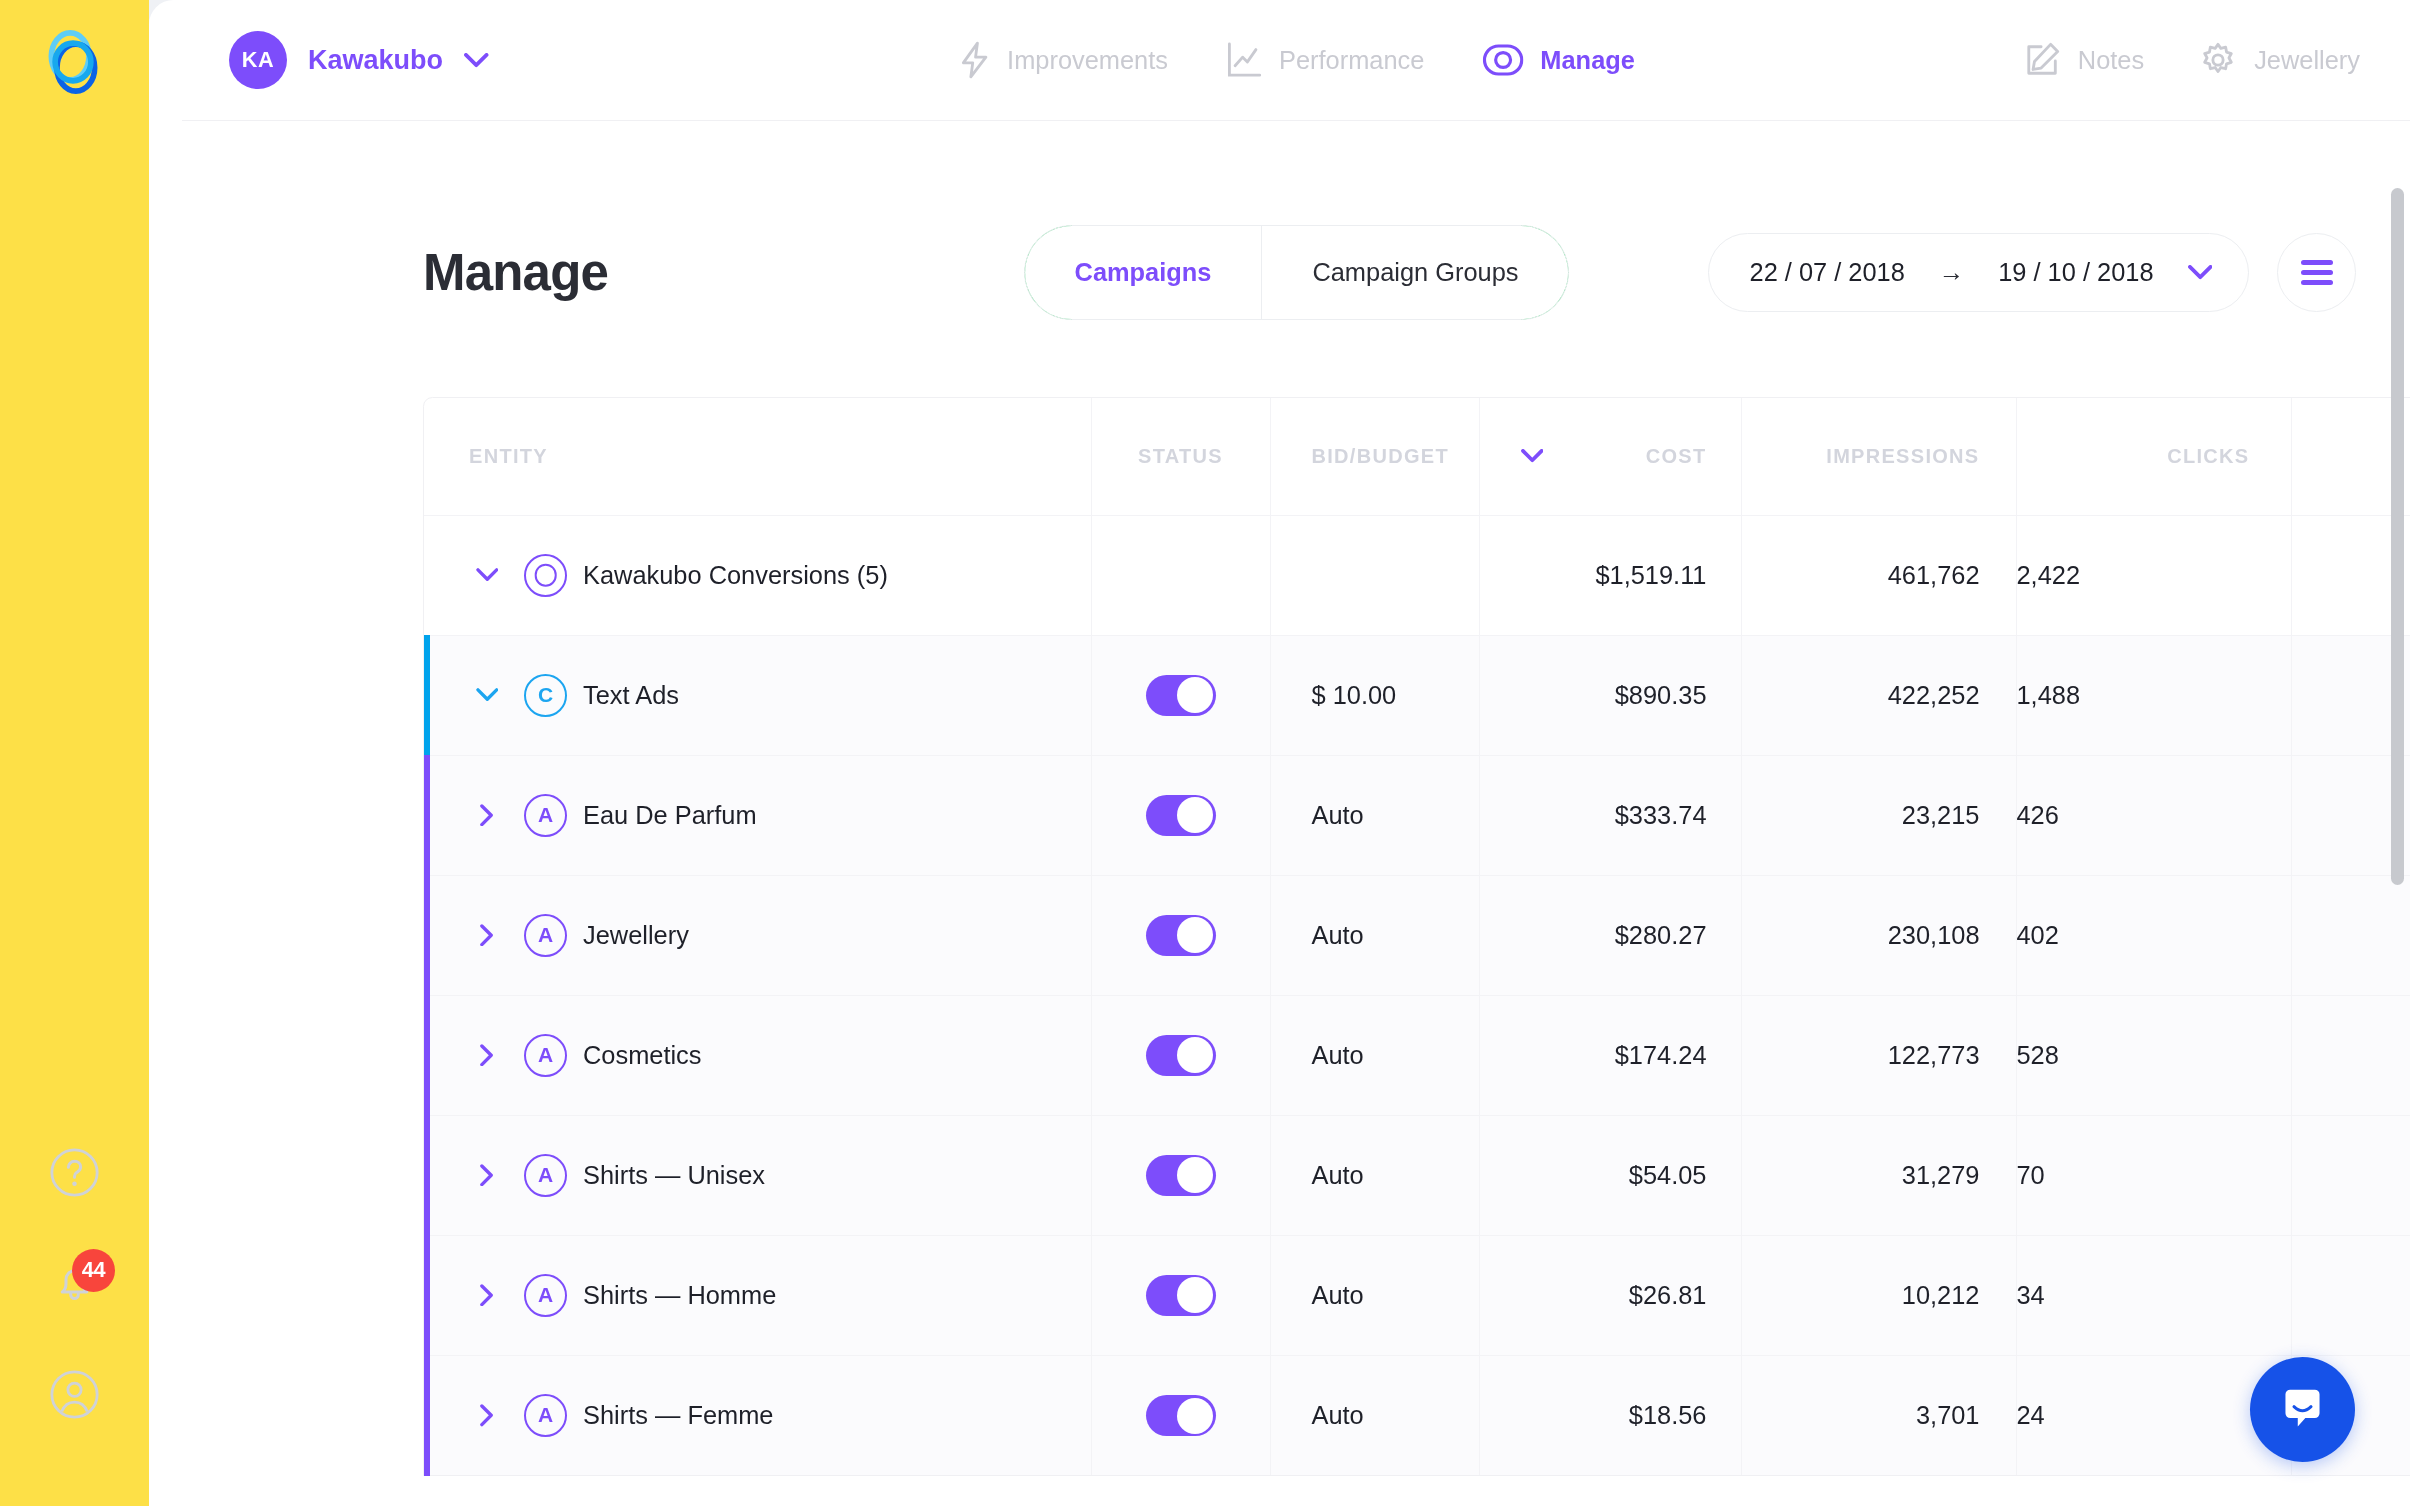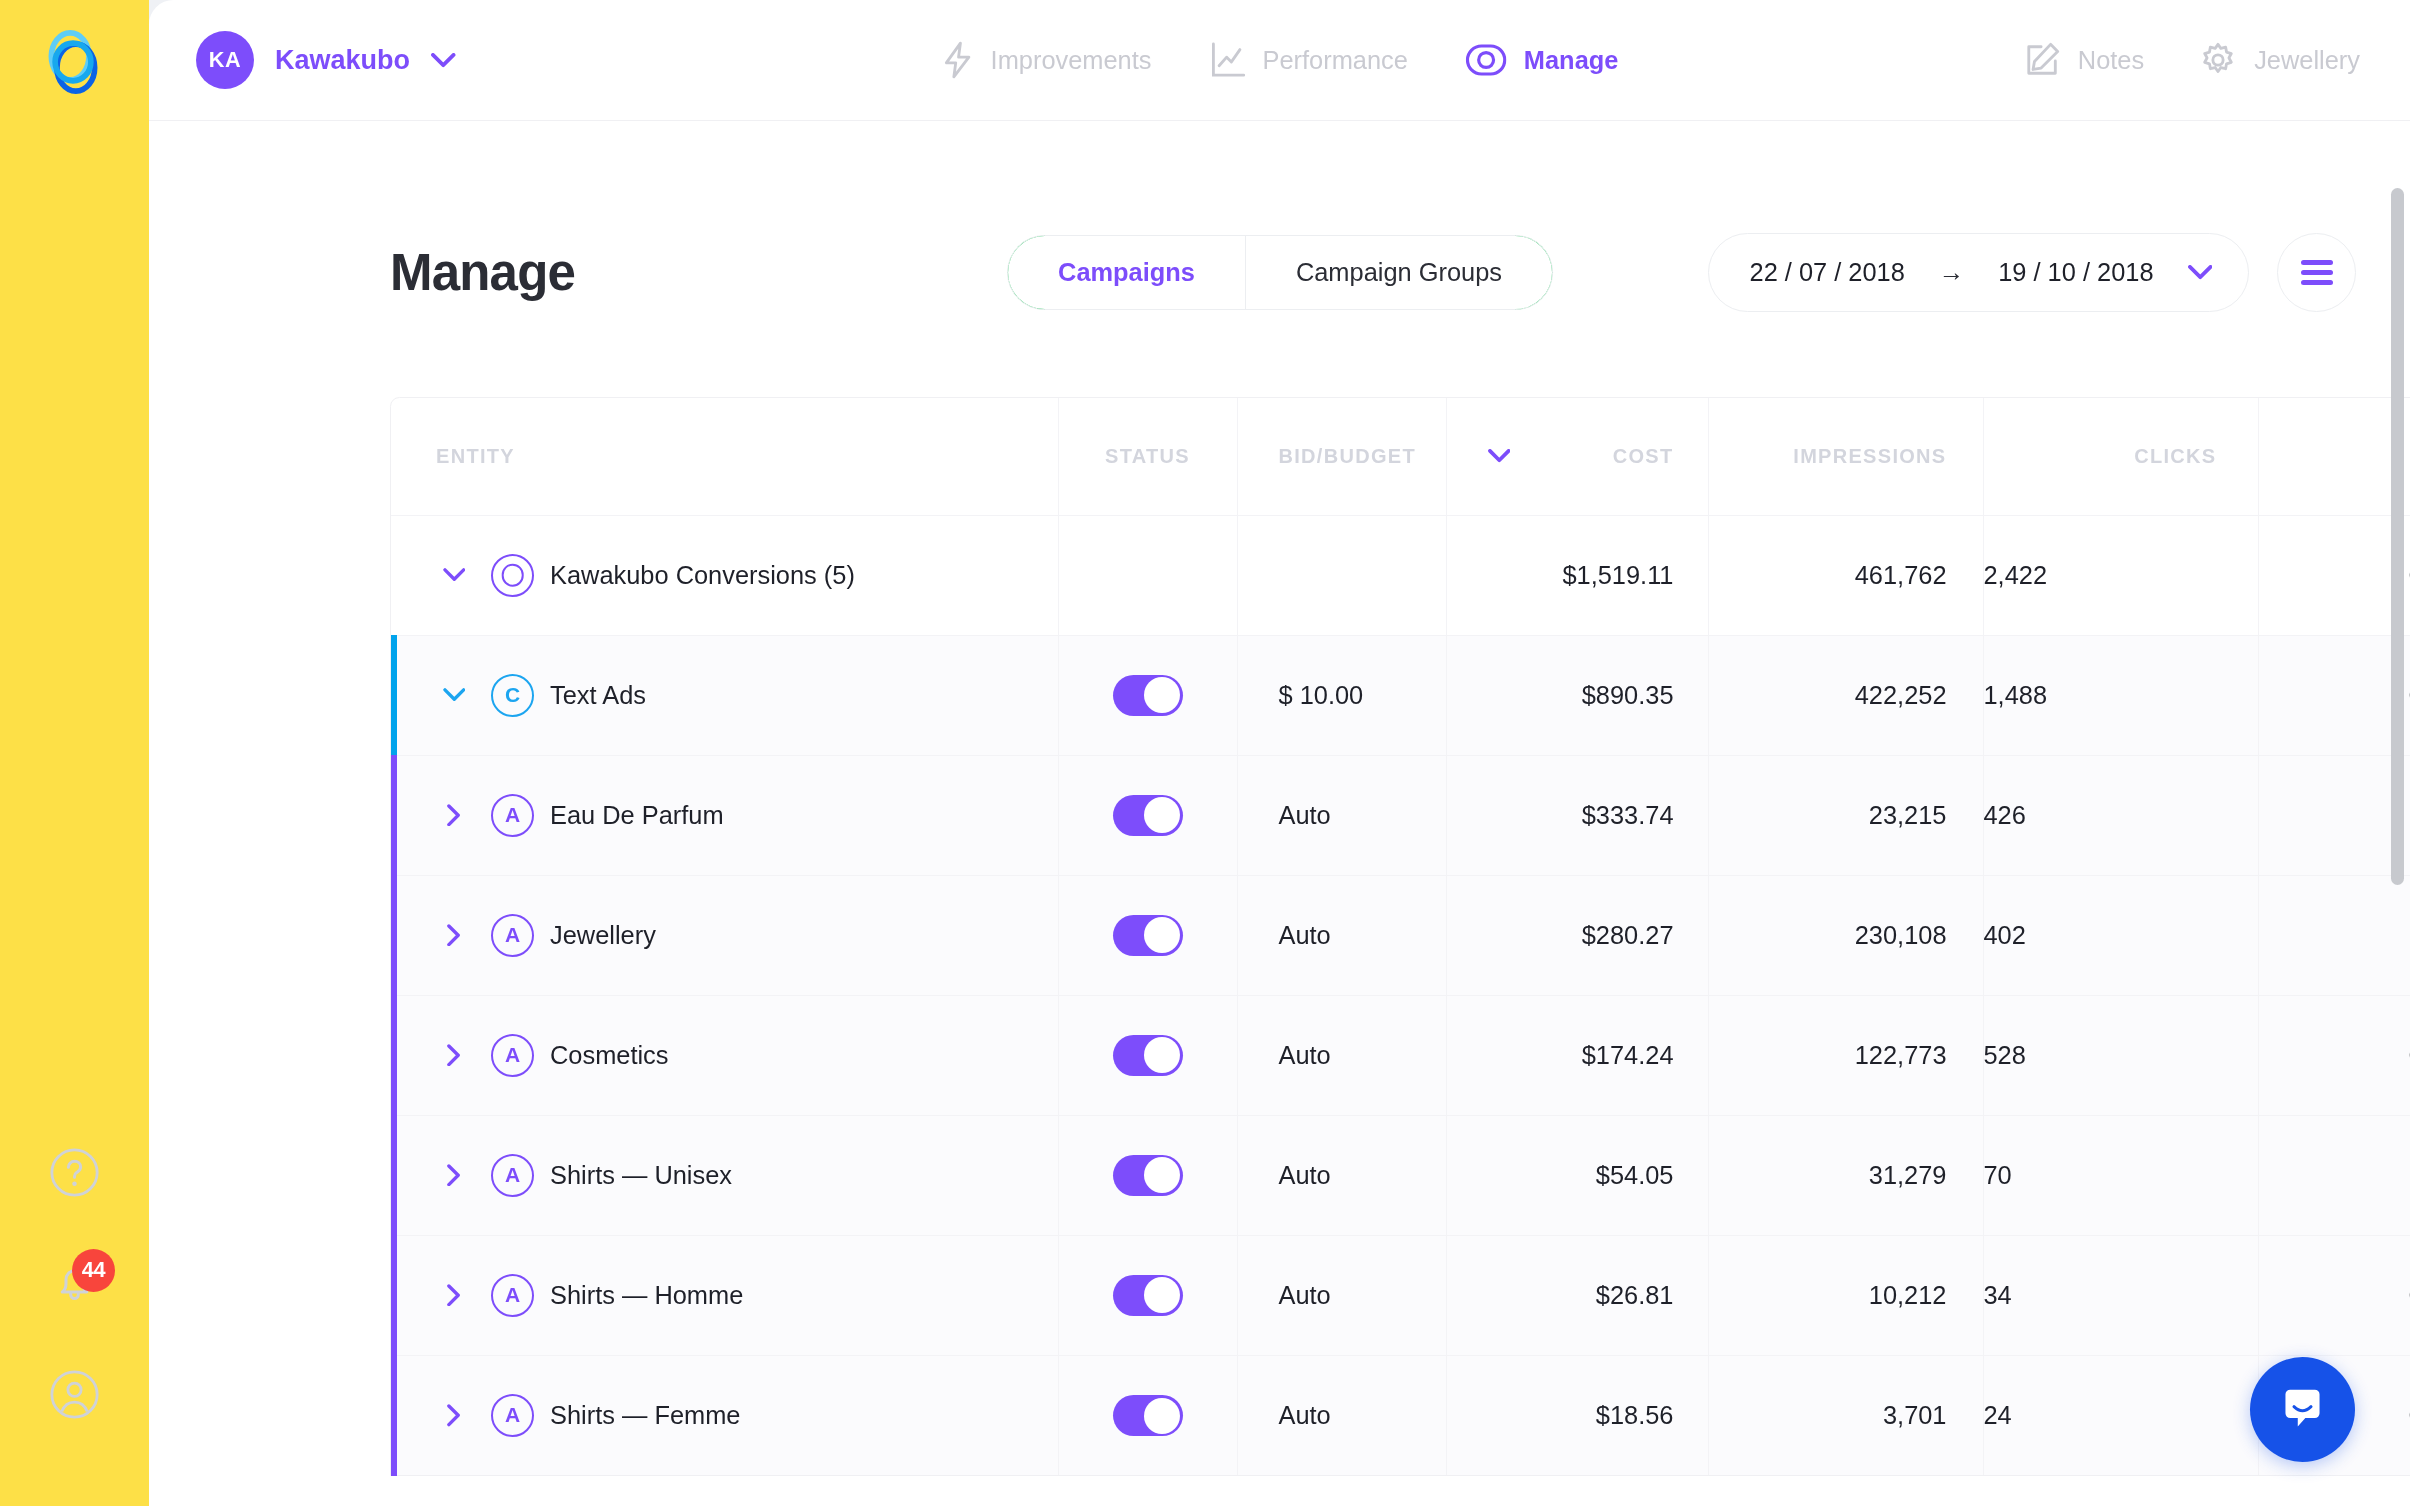--- a/index.html
+++ b/index.html
@@ -38,20 +38,21 @@
     display: flex; align-items: center; justify-content: center;
     letter-spacing: -0.3px;
   }
 
   
   .panel {
     flex: 1 1 auto; position: relative;
     background: #ffffff;
     border-top-left-radius: 24.5px;
     overflow: hidden;
+    padding-left: 33px;
   }
 
   
   .topbar {
     height: 121px;
     border-bottom: 0.9px solid #f0f0f3;
     display: flex; align-items: center;
     position: relative;
   }
   .account {
@@ -89,21 +90,21 @@
     position: relative; height: 105px;
     margin-top: 99px;
     padding: 0 55px 0 241px;
     display: flex; align-items: center;
   }
   .page-title { font-size: 51px; font-weight: bold; color: #2b2d35; letter-spacing: -0.8px; }
 
   .segmented {
     position: absolute; left: 50%; transform: translateX(-50%);
     display: flex; border: 0.9px solid #eceef1; border-radius: 56px;
-    overflow: hidden; background: #22c55e; height: 75px;
+    overflow: hidden; background: #22c55e; height: 95px;
   }
   .seg {
     display: flex; align-items: center; justify-content: center;
     padding: 0 50px; font-size: 25.4px; color: #2b2d35; cursor: pointer;
     background: #fff;
   }
   .seg.active { color: #7d4dfb; font-weight: bold; }
   .seg + .seg { border-left: 0.9px solid #eceef1; }
 
   .right-controls {

